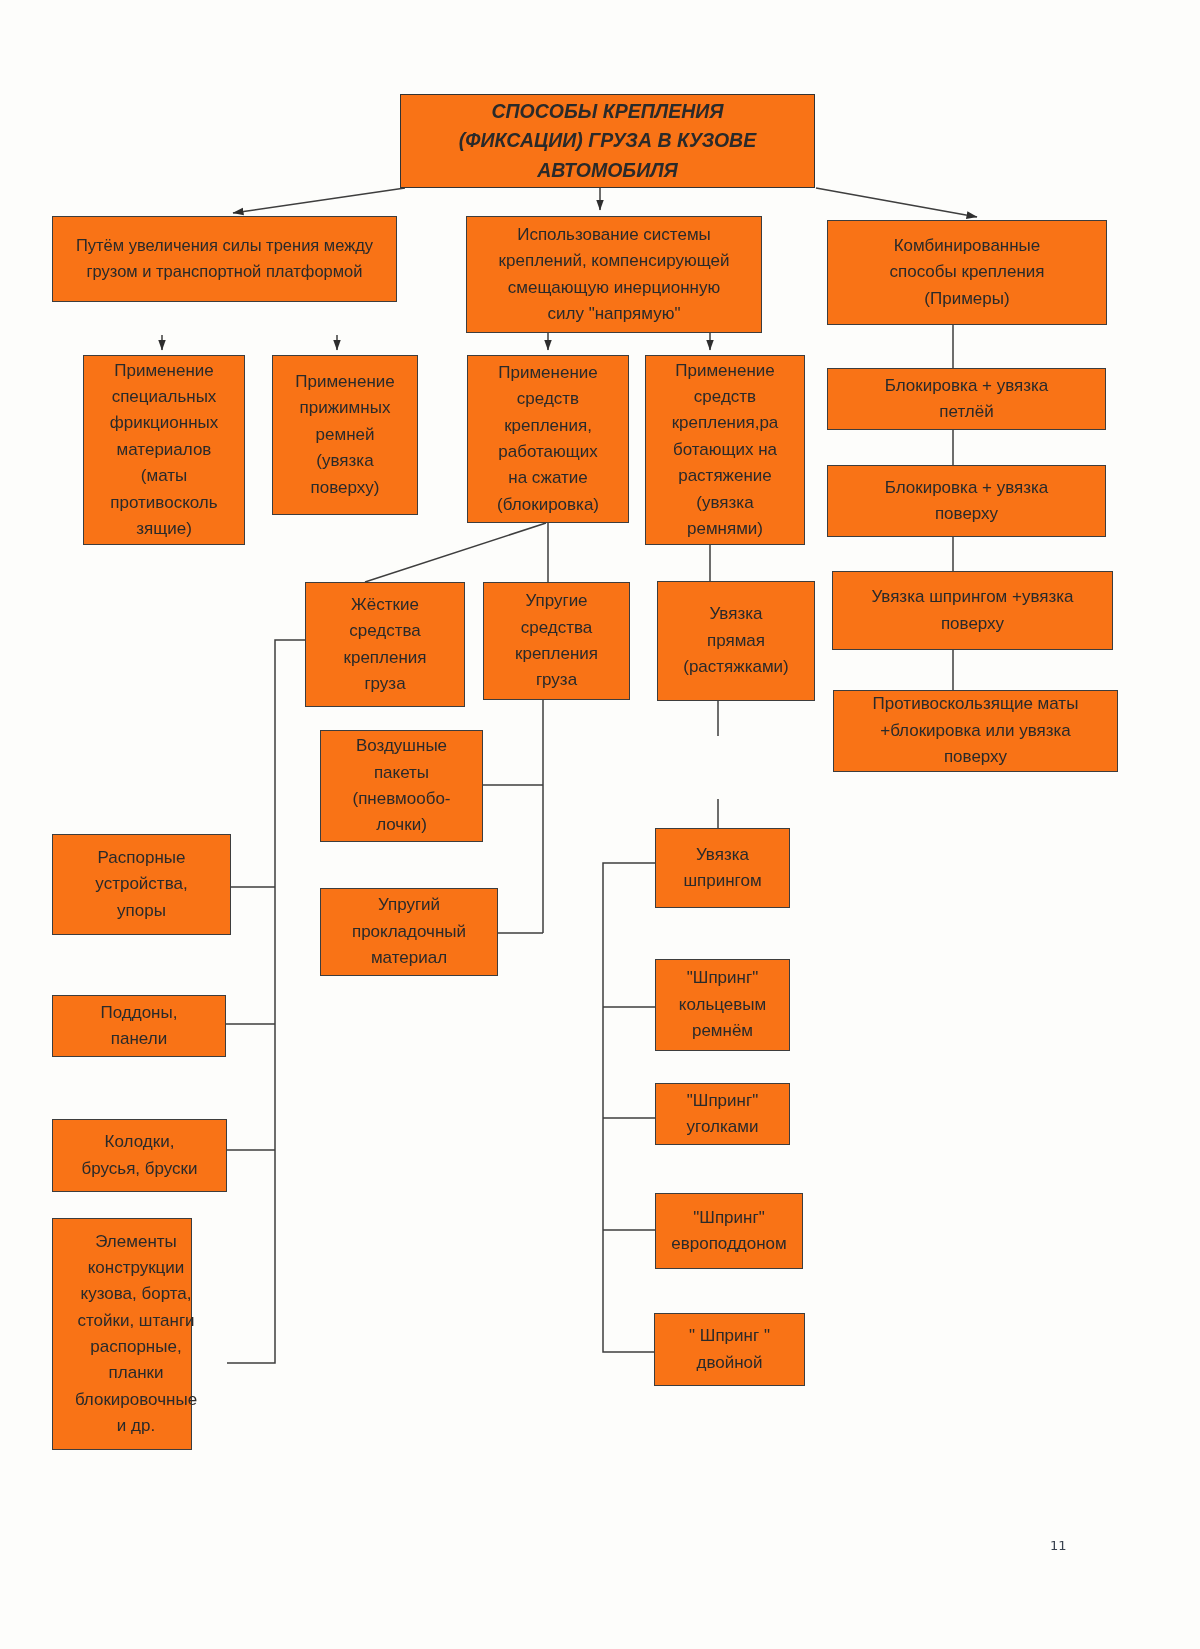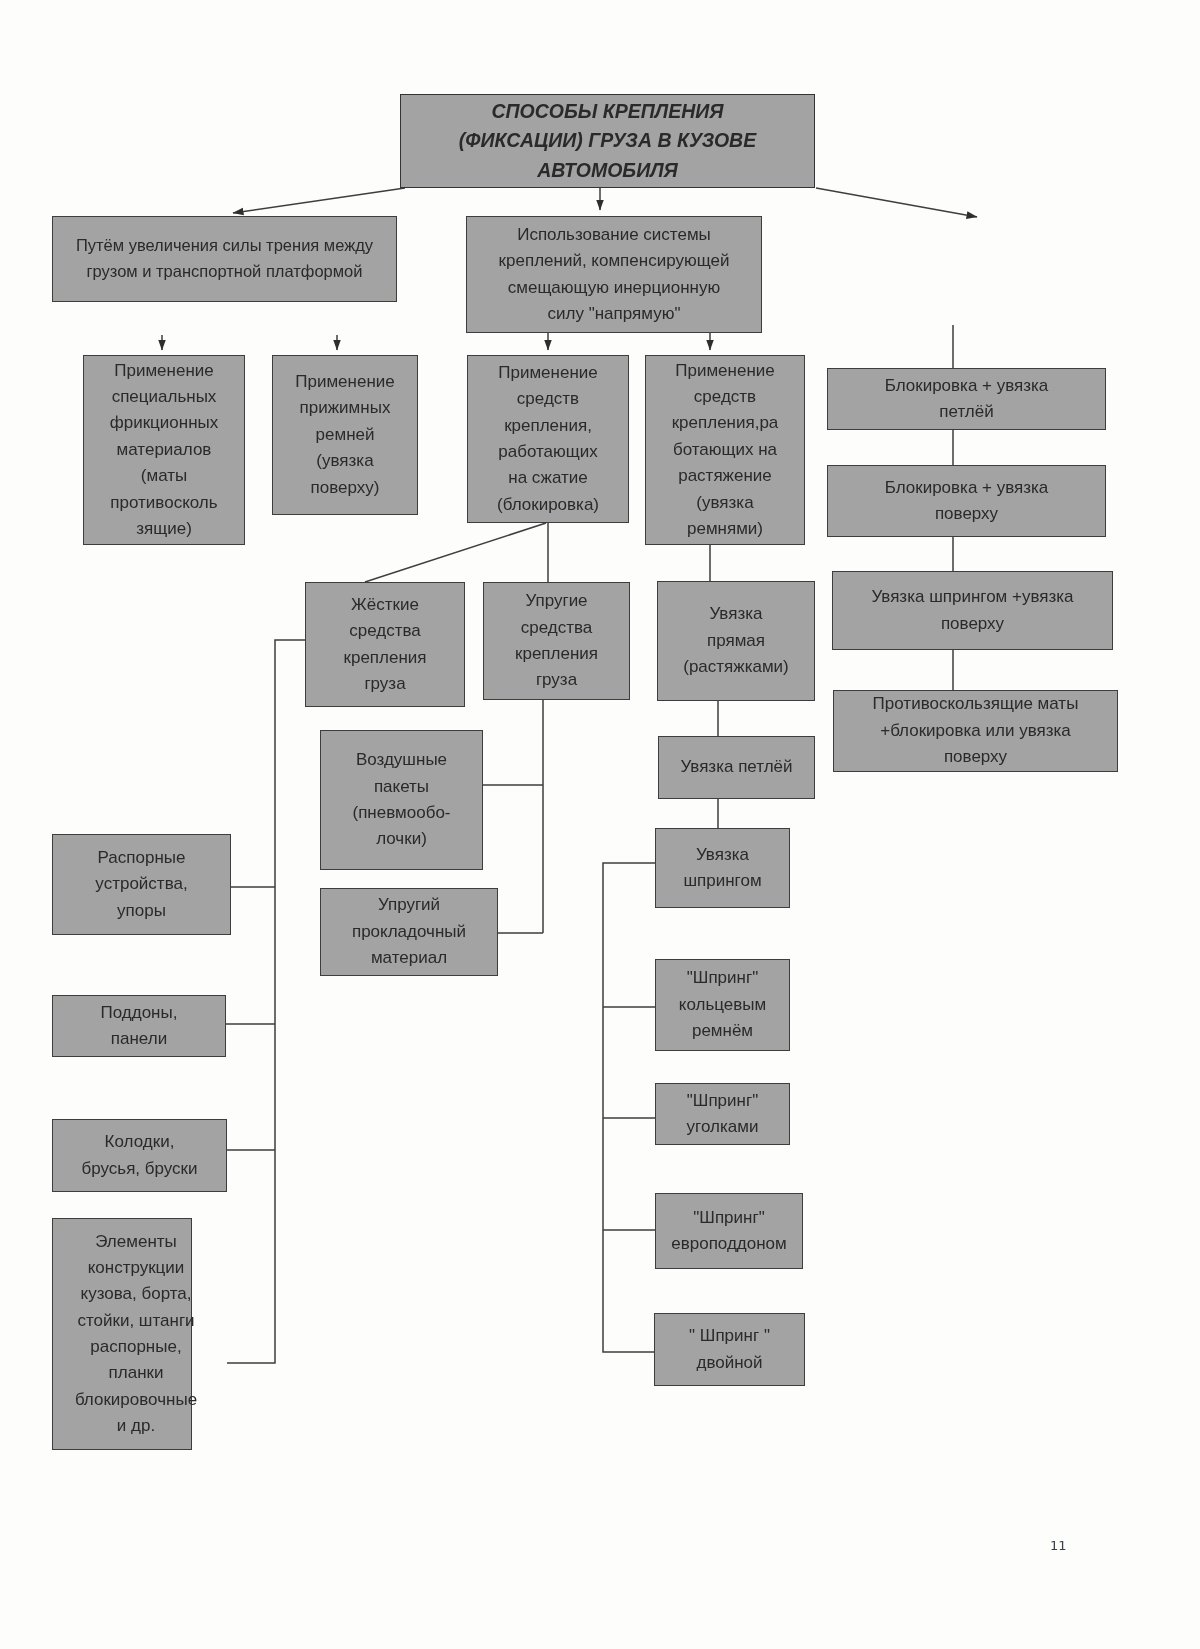--- a/index.html
+++ b/index.html
@@ -10,21 +10,21 @@
     background:#fdfdfb;
     font-family:"Liberation Sans", sans-serif;
     color:#2a2a2a;
     overflow:hidden;
   }
   svg.wires{position:absolute;left:0;top:0;width:1200px;height:1649px;}
   .node{
     position:absolute;
     box-sizing:border-box;
     border:1.6px solid #3d3d3d;
-    background:#a3a3a3;
+    background:#f97316;
     display:flex;align-items:center;justify-content:center;
     text-align:center;
     white-space:pre-line;
     font-size:17px;line-height:1.55;
     padding:2px 4px;
   }
   .node.title{
     font-weight:bold;font-style:italic;font-size:19.5px;line-height:1.5;
     border-color:#333;
   }
@@ -75,20 +75,23 @@
   <div class="node title" style="left:400px;top:94px;width:415px;height:94px;">СПОСОБЫ КРЕПЛЕНИЯ
 (ФИКСАЦИИ) ГРУЗА В КУЗОВЕ
 АВТОМОБИЛЯ</div>
 
   <div class="node wide" style="left:52px;top:216px;width:345px;height:86px;">Путём увеличения силы трения между
 грузом и транспортной платформой</div>
   <div class="node" style="left:466px;top:216px;width:296px;height:117px;">Использование системы
 креплений, компенсирующей
 смещающую инерционную
 силу  "напрямую"</div>
+  <div class="node" style="left:827px;top:220px;width:280px;height:105px;">Комбинированные
+способы крепления
+(Примеры)</div>
 
   <div class="node" style="left:83px;top:355px;width:162px;height:190px;">Применение
 специальных
 фрикционных
 материалов
 (маты
 противосколь
 зящие)</div>
   <div class="node" style="left:272px;top:355px;width:146px;height:160px;">Применение
 прижимных
@@ -112,32 +115,31 @@
 
   <div class="node" style="left:305px;top:582px;width:160px;height:125px;">Жёсткие
 средства
 крепления
 груза</div>
   <div class="node" style="left:483px;top:582px;width:147px;height:118px;">Упругие
 средства
 крепления
 груза</div>
 
-  <div class="node" style="left:320px;top:730px;width:163px;height:140px;">Воздушные
+  <div class="node" style="left:320px;top:730px;width:163px;height:112px;">Воздушные
 пакеты
 (пневмообо-
 лочки)</div>
   <div class="node" style="left:320px;top:888px;width:178px;height:88px;">Упругий
 прокладочный
 материал</div>
 
   <div class="node" style="left:657px;top:581px;width:158px;height:120px;">Увязка
 прямая
 (растяжками)</div>
-  <div class="node" style="left:658px;top:736px;width:157px;height:63px;">Увязка петлёй</div>
   <div class="node" style="left:655px;top:828px;width:135px;height:80px;">Увязка
 шпрингом</div>
 
   <div class="node" style="left:655px;top:959px;width:135px;height:92px;">"Шпринг"
 кольцевым
 ремнём</div>
   <div class="node" style="left:655px;top:1083px;width:135px;height:62px;">"Шпринг"
 уголками</div>
   <div class="node" style="left:655px;top:1193px;width:148px;height:76px;">"Шпринг"
 европоддоном</div>

